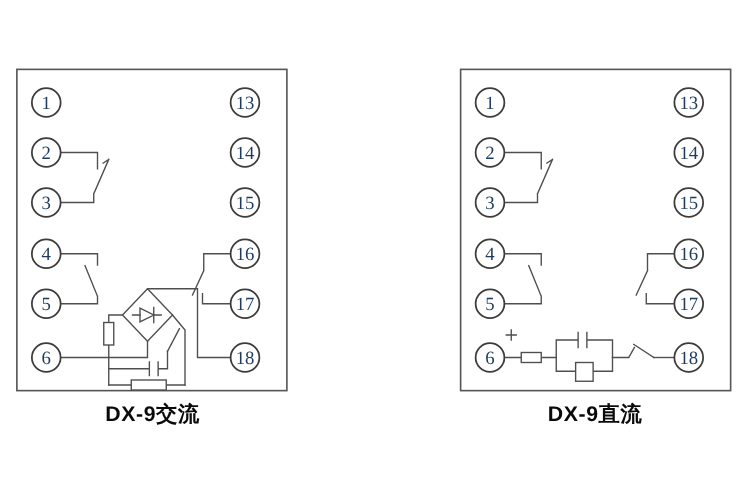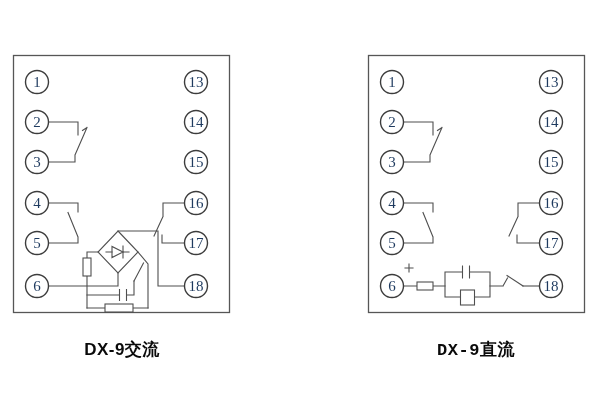--- a/index.html
+++ b/index.html
@@ -17,30 +17,30 @@
   .term{fill:#ffffff;stroke:#3c3c3c;stroke-width:1.4;}
   .comp{fill:#ffffff;stroke:#4f4f4f;stroke-width:1.1;}
   .tnum{
     font-family:"Liberation Serif", serif;
     font-size:15px;
     fill:#1e3a5f;
     text-anchor:middle;
   }
   .diagram-title{
     position:absolute;
-    top:338px;
+    top:320px;
     width:220px;
     text-align:center;
     font-size:17px;
     font-weight:600;
     letter-spacing:0.5px;
     color:#0a0a0a;
   }
   #title-ac{left:12px;}
-  #title-dc{left:366px;font-family:Liberation Mono, monospace;}
+  #title-dc{left:366px;}
 </style>
 </head>
 <body>
 
 <div class="stage">
 
   <svg width="600" height="400" viewBox="0 0 600 400">
 
     <g transform="translate(13,55)">
       <rect x="0.5" y="0.5" width="216" height="257" class="outline"></rect>

